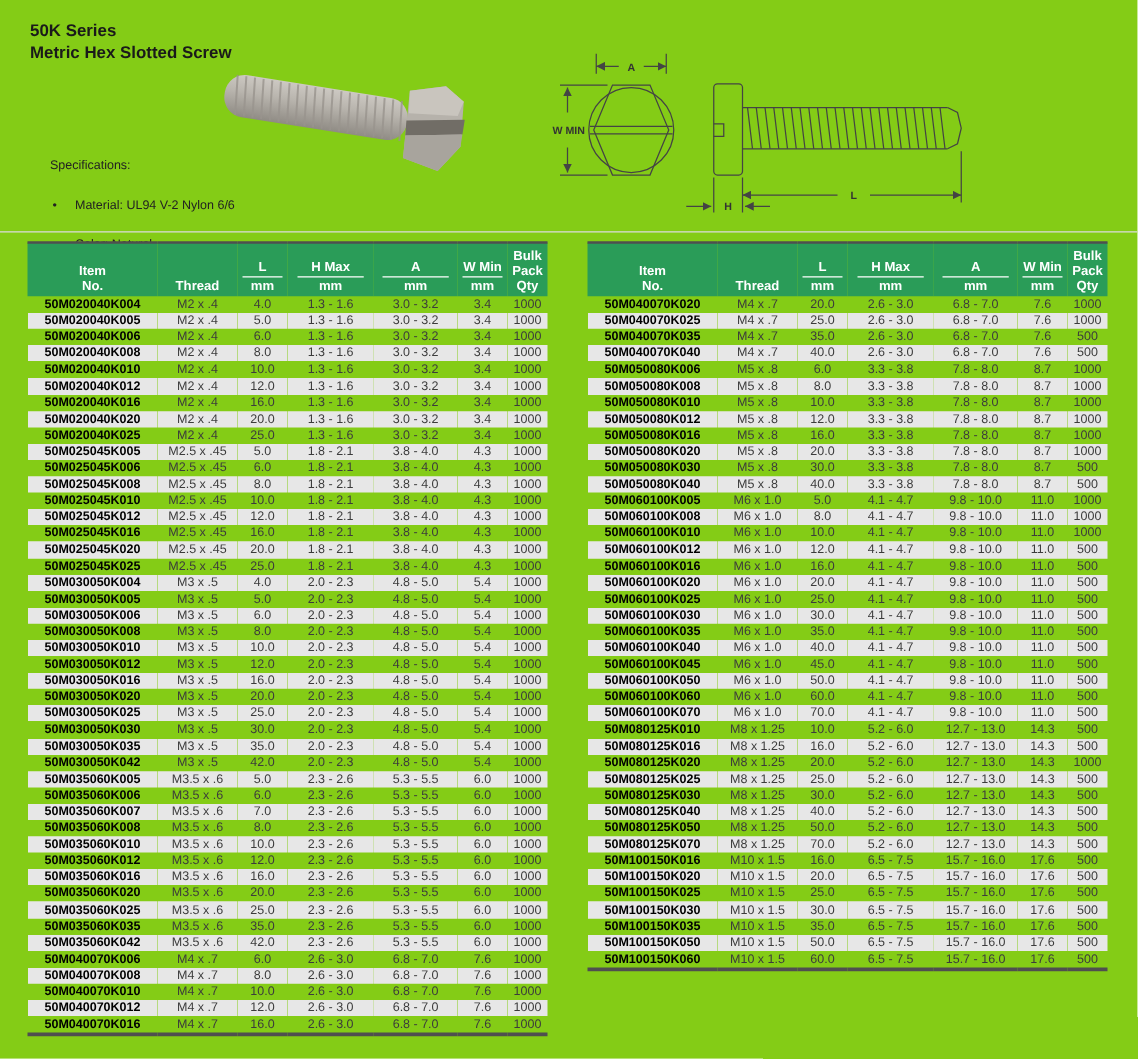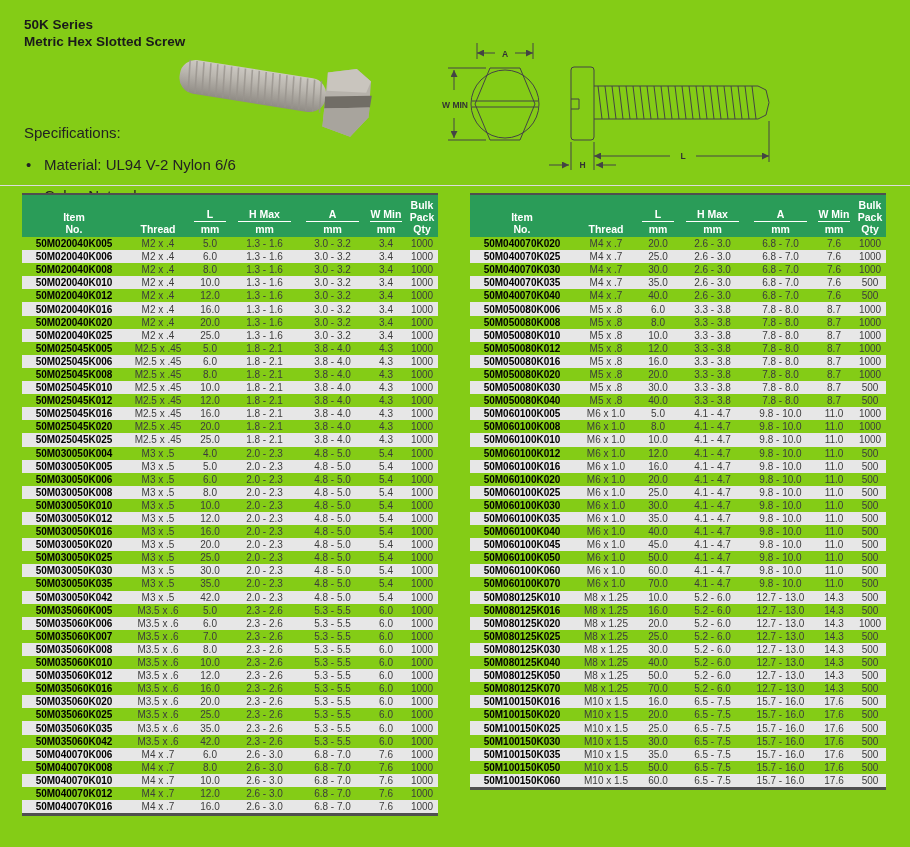--- a/index.html
+++ b/index.html
@@ -9,21 +9,21 @@
     --line-color:#444444;
   }
   html,body{margin:0;padding:0;background:#ffffff;}
   body{font-family:"Liberation Sans", sans-serif; -webkit-font-smoothing:antialiased;}
   .page{position:relative;width:910px;height:847px;background:#84cc16;overflow:hidden;}
 
   
   .title{position:absolute;left:24px;top:16px;font-size:13.5px;font-weight:bold;color:#1a1a1a;line-height:17px;}
 
   
-  .specs{position:absolute;left:24px;top:124px;font-size:15px;color:#222;line-height:18px;}
+  .specs{position:absolute;left:40px;top:124px;font-size:10px;color:#222;line-height:18px;}
   .specs .spec-head{margin-bottom:2px;}
   .specs ul{list-style:none;margin:0;padding:0;}
   .specs li{display:flex;line-height:17px;margin-top:14px;}
   .specs li::before{content:"\2022";width:18px;flex:0 0 18px;text-align:left;padding-left:2px;}
 
   
   .photo{position:absolute;left:172px;top:44px;}
   .diagram{position:absolute;left:438px;top:28px;}
   .diagram text{font-size:8.5px;font-weight:bold;fill:#333;}
 
@@ -162,20 +162,29 @@
             </th>
           <th>
               <span class="hl">Bulk</span>
               <span class="hl">Pack</span>
               <span class="hl">Qty</span>
             </th>
         </tr>
       </thead>
       <tbody>
           <tr>
+            <td>50M020040K004</td>
+            <td>M2 x .4</td>
+            <td>4.0</td>
+            <td>1.3 - 1.6</td>
+            <td>3.0 - 3.2</td>
+            <td>3.4</td>
+            <td>1000</td>
+          </tr>
+          <tr>
             <td>50M020040K005</td>
             <td>M2 x .4</td>
             <td>5.0</td>
             <td>1.3 - 1.6</td>
             <td>3.0 - 3.2</td>
             <td>3.4</td>
             <td>1000</td>
           </tr>
           <tr>
             <td>50M020040K006</td>
@@ -624,29 +633,20 @@
           <tr>
             <td>50M040070K025</td>
             <td>M4 x .7</td>
             <td>25.0</td>
             <td>2.6 - 3.0</td>
             <td>6.8 - 7.0</td>
             <td>7.6</td>
             <td>1000</td>
           </tr>
           <tr>
-            <td>50M040070K030</td>
-            <td>M4 x .7</td>
-            <td>30.0</td>
-            <td>2.6 - 3.0</td>
-            <td>6.8 - 7.0</td>
-            <td>7.6</td>
-            <td>1000</td>
-          </tr>
-          <tr>
             <td>50M040070K035</td>
             <td>M4 x .7</td>
             <td>35.0</td>
             <td>2.6 - 3.0</td>
             <td>6.8 - 7.0</td>
             <td>7.6</td>
             <td>500</td>
           </tr>
           <tr>
             <td>50M040070K040</td>

